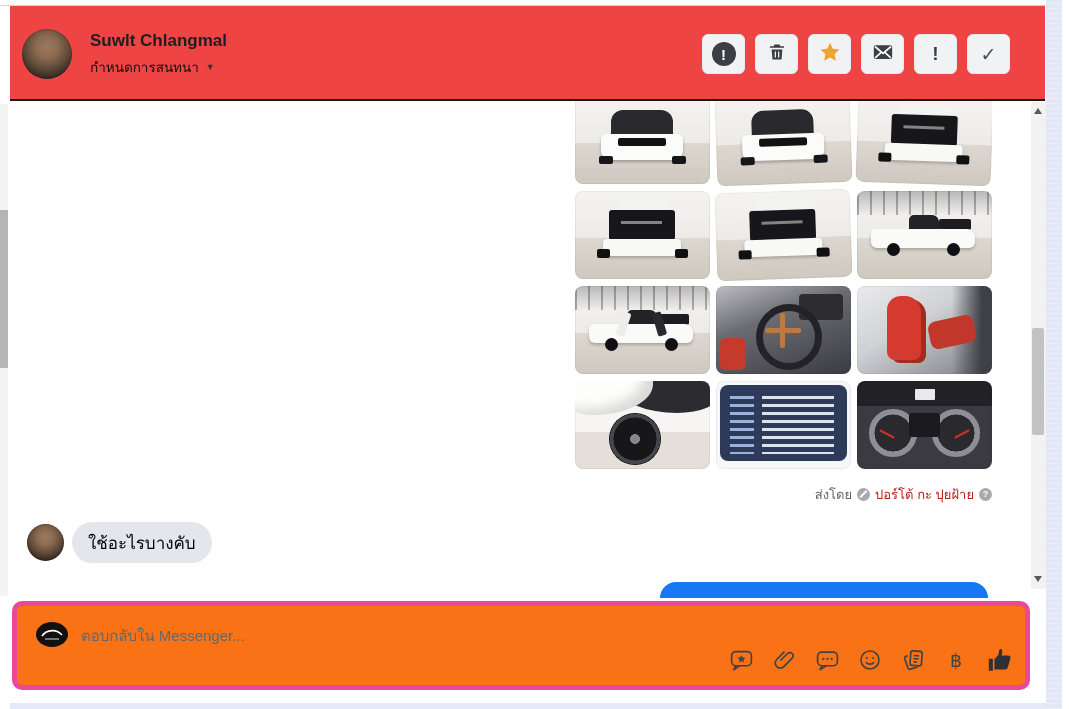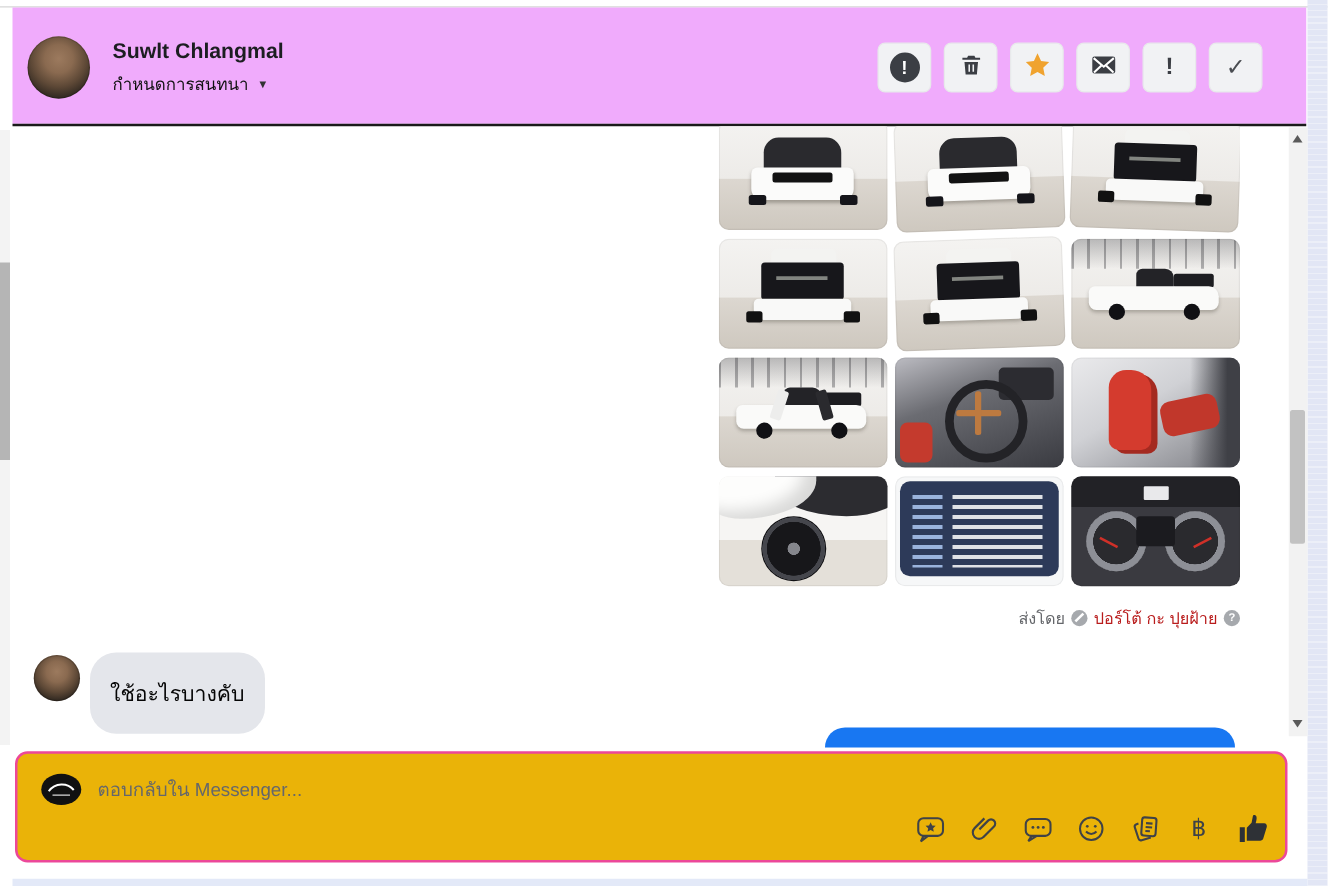--- a/index.html
+++ b/index.html
@@ -13,21 +13,21 @@
   
   .top-line{left:0;top:5px;width:1062px;height:1px;background:#d6d6d6;}
   .right-strip{left:1046px;top:0;width:16px;height:709px;
     background:#e2e6f5;
     background-image:repeating-linear-gradient(0deg,rgba(255,255,255,.35) 0 1px,transparent 1px 5px);}
   .bottom-strip{left:10px;top:703px;width:1036px;height:6px;background:#e3e9f8;}
   .left-track{left:0;top:104px;width:8px;height:492px;background:#f3f3f3;}
   .left-thumb{left:0;top:106px;width:8px;height:158px;background:#b5b5b5;position:absolute;}
   .left-thumb{top:106px;} 
   
-  .header{left:10px;top:6px;width:1035px;height:93px;background:#f0abfc;}
+  .header{left:10px;top:6px;width:1035px;height:93px;background:#ef4444;}
   .avatar{border-radius:50%;overflow:hidden;
     background:radial-gradient(circle at 50% 36%,#9c7a5e 0%,#8a6a50 28%,#5d4836 55%,#332a22 76%,#1d1914 100%);
     box-shadow:inset 0 0 0 1px rgba(0,0,0,.15);}
   .avatar-lg{left:12px;top:23px;width:50px;height:50px;}
   .hdr-name{left:80px;top:25px;font-size:17px;font-weight:bold;color:#1c1e21;}
   .hdr-sub{left:80px;top:50px;font-size:13.5px;color:#111;display:flex;align-items:center;gap:7px;cursor:pointer;}
   .caret{font-size:9px;color:#333;}
   .actions{left:692px;top:28px;display:flex;gap:10px;}
   .act-btn{width:43px;height:40px;background:#f1f2f4;border:1px solid #e8e9eb;border-radius:6px;
     display:flex;align-items:center;justify-content:center;cursor:pointer;box-sizing:border-box;}
@@ -111,31 +111,31 @@
   .sH .n2{right:22px;top:52px;width:16px;height:2px;background:#d03028;transform:rotate(-28deg);}
   
   .attribution{top:485px;right:77px;height:18px;display:flex;align-items:center;gap:5px;font-size:13px;color:#65676b;}
   .attr-link{color:#b91c1c;cursor:pointer;}
   .mini-badge{width:13px;height:13px;border-radius:50%;background:#a6a9ad;position:relative;flex:0 0 auto;}
   .mini-badge.slash::after{content:"";position:absolute;left:2px;top:5.5px;width:9px;height:2px;background:#fff;transform:rotate(-45deg);}
   .mini-badge.help{color:#fff;font-size:9px;font-weight:bold;display:flex;align-items:center;justify-content:center;}
   
   .msg-avatar{left:27px;top:524px;width:37px;height:37px;}
   .msg-bubble{left:72px;top:522px;height:41px;background:#e4e6eb;border-radius:21px;
-    display:flex;align-items:center;padding:12px 16px;font-size:17px;color:#050505;}
+    display:flex;align-items:center;padding:0 16px;font-size:17px;color:#050505;}
   
   .out-bubble{left:660px;top:582px;width:328px;height:16px;background:#1877f2;border-radius:18px 18px 0 0;}
   
   .in-track{left:1031px;top:102px;width:15px;height:487px;background:#f2f2f2;}
   .arr{position:absolute;left:3px;width:0;height:0;border-left:4.5px solid transparent;border-right:4.5px solid transparent;}
   .arr-up{top:6px;border-bottom:6px solid #5a5a5a;}
   .arr-down{top:474px;border-top:6px solid #5a5a5a;}
   .in-thumb{position:absolute;left:1px;top:226px;width:12px;height:107px;background:#c2c2c2;border-radius:2px;}
   
-  .composer{left:12px;top:601px;width:1018px;height:89px;background:#eab308;border:2px solid #ec4899;
+  .composer{left:12px;top:601px;width:1018px;height:89px;background:#f97316;border:5px solid #ec4899;
     border-radius:10px;box-sizing:border-box;}
   .page-avatar{position:absolute;left:18px;top:15px;width:34px;height:27px;}
   .composer input{position:absolute;left:62px;top:14px;width:560px;height:28px;border:none;outline:none;
     font-size:15px;color:#1c1e21;font-family:inherit;background:transparent;}
   .composer input::placeholder{color:#65676b;opacity:1;}
   .tool-row{position:absolute;right:12px;bottom:11px;display:flex;align-items:center;gap:15px;}
   .tool{width:28px;height:28px;display:flex;align-items:center;justify-content:center;cursor:pointer;}
   .baht{font-size:19px;color:#3f4247;}
 </style>
 </head>

